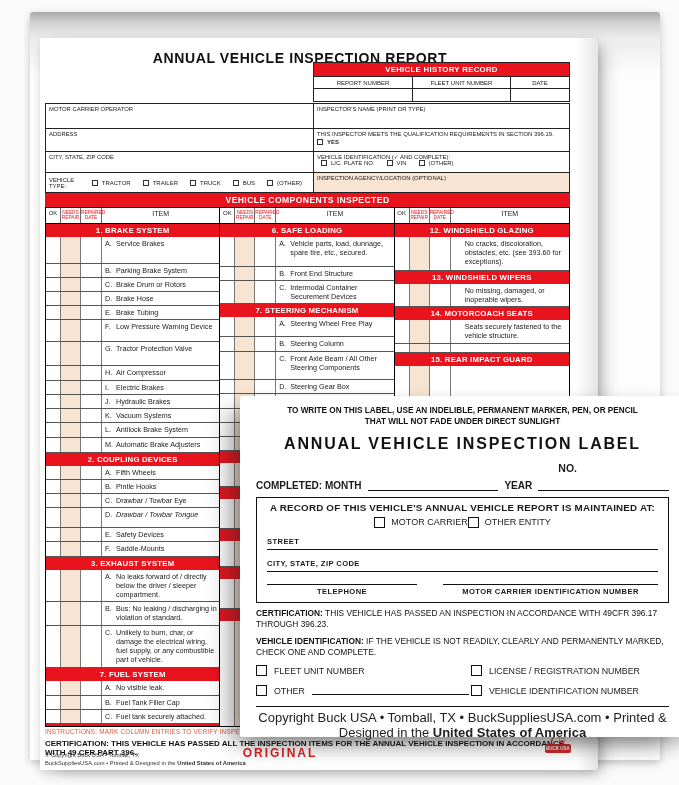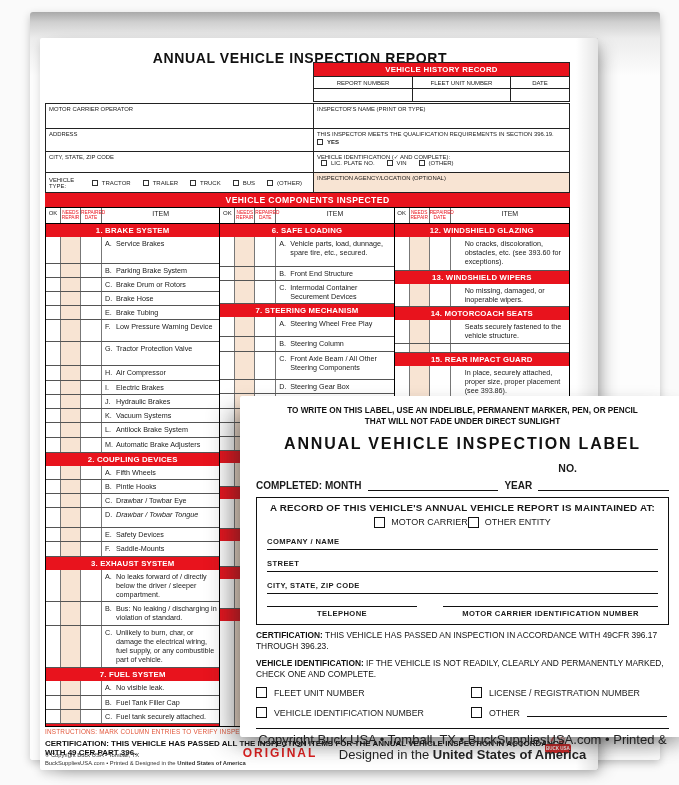--- a/index.html
+++ b/index.html
@@ -612,23 +612,20 @@
             <div class="c-ok"></div>
             <div class="c-nr"></div>
             <div class="c-rd"></div>
             <div class="itm"></div>
           </div>
           <div class="bar">15. REAR IMPACT GUARD</div>
           <div class="row" style="min-height: 33px;">
             <div class="c-ok"></div>
             <div class="c-nr"></div>
             <div class="c-rd"></div>
-            <div class="itm note-pad">
-              <span style="flex: 1 1 0%;">In place, securely attached, proper size, proper placement (see 393.86).</span>
-            </div>
           </div>
           <div class="bar">16. OTHER</div>
           <div class="row" style="min-height: 24px;">
             <div class="c-ok"></div>
             <div class="c-nr"></div>
             <div class="c-rd"></div>
             <div class="itm note-pad">
               <span style="flex: 1 1 0%;">List any other condition(s) which may prevent safe</span>
             </div>
           </div>
@@ -677,24 +674,20 @@
             <span class="bigbox"></span>
             <span>MOTOR CARRIER</span>
           </div>
           <div class="rec-cb">
             <span class="bigbox"></span>
             <span>OTHER ENTITY</span>
           </div>
         </div>
       <div id="lab-fields">
           <div class="fld">
-            <div class="fld-lab">COMPANY / NAME</div>
-            <div class="fld-line"></div>
-          </div>
-          <div class="fld">
             <div class="fld-lab">STREET</div>
             <div class="fld-line"></div>
           </div>
           <div class="fld">
             <div class="fld-lab">CITY, STATE, ZIP CODE</div>
             <div class="fld-line"></div>
           </div>
         </div>
       <div class="tel-row">
         <div class="tel-col tc1">
@@ -719,26 +712,26 @@
         <div class="id-item">
           <span class="bigbox"></span>
           <span>FLEET UNIT NUMBER</span>
         </div>
         <div class="id-item">
           <span class="bigbox"></span>
           <span>LICENSE / REGISTRATION NUMBER</span>
         </div>
         <div class="id-item">
           <span class="bigbox"></span>
-          <span>VEHICLE IDENTIFICATION NUMBER</span>
+          <span>OTHER</span>
+          <span class="other-line"></span>
         </div>
         <div class="id-item">
           <span class="bigbox"></span>
-          <span>OTHER</span>
-          <span class="other-line"></span>
+          <span>VEHICLE IDENTIFICATION NUMBER</span>
         </div>
       </div>
 
     <div class="lab-rule"></div>
     <div class="lab-foot">
       <span>Copyright Buck USA • Tomball, TX • BuckSuppliesUSA.com • Printed &amp; Designed in the </span><b>United States of America</b>
     </div>
   </div>
 </div>
 

